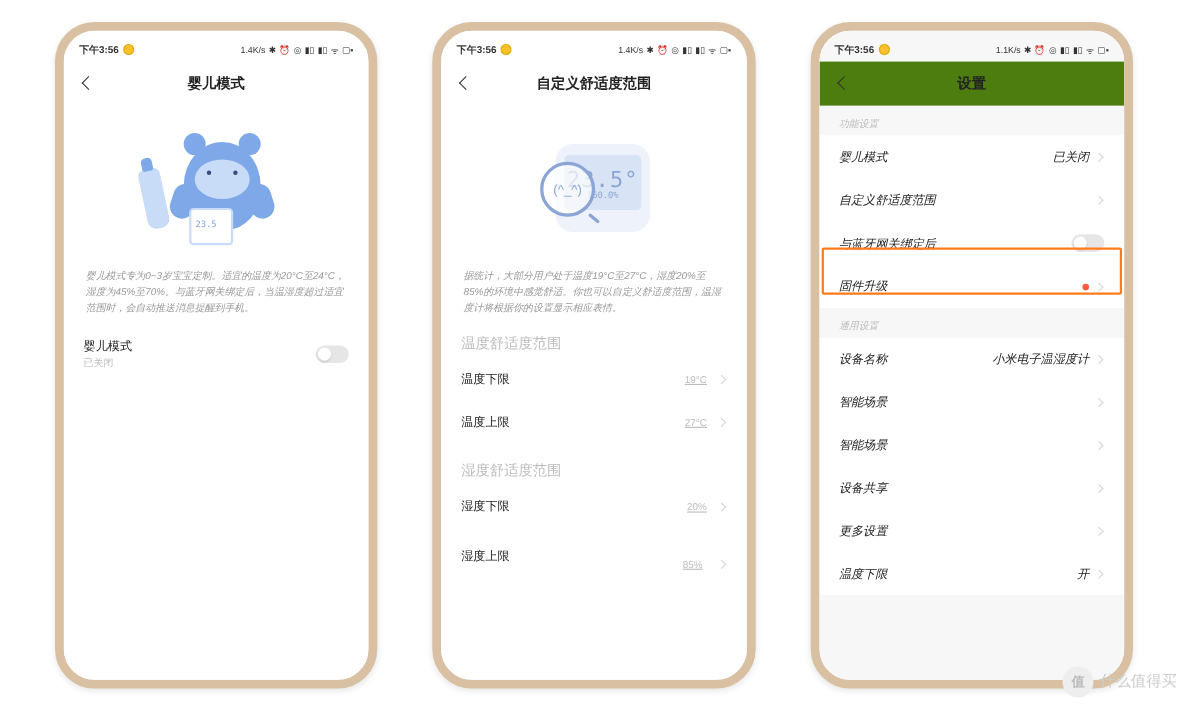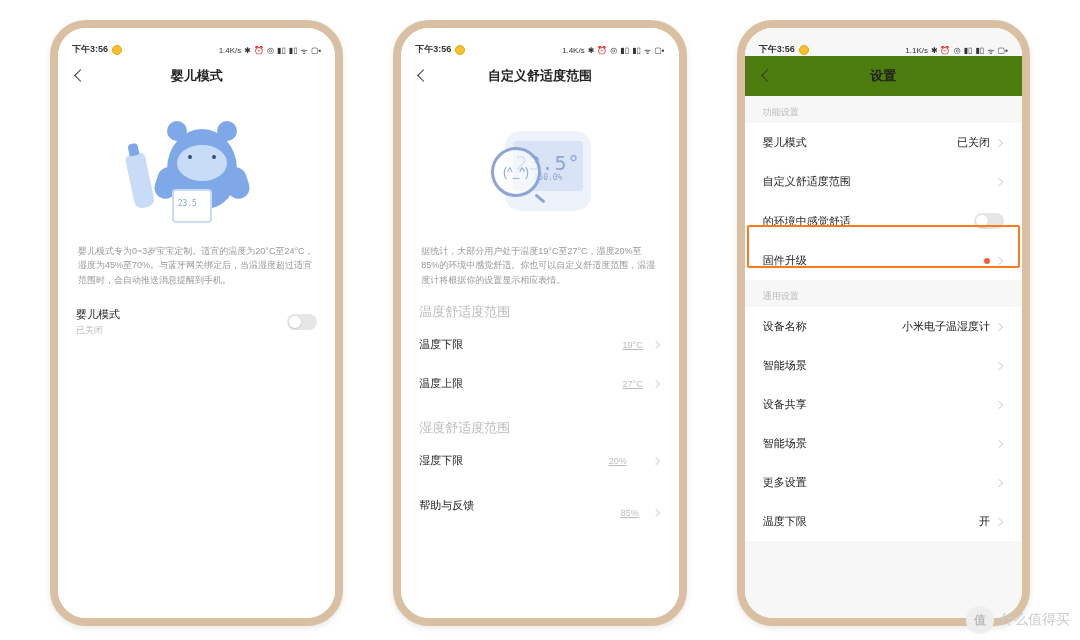--- a/index.html
+++ b/index.html
@@ -30,21 +30,21 @@
   .screen {
     position: absolute;
     inset: 0;
     background: #fff;
     display: flex;
     flex-direction: column;
   }
   .status-bar {
     height: 22px;
     display: flex;
-    align-items: flex-end;
+    align-items: center;
     justify-content: space-between;
     padding: 6px 14px 0 14px;
     font-size: 9px;
     color: #333;
   }
   .status-left { display:flex; align-items:center; gap:4px; font-weight:600;}
   .status-dot { width:8px;height:8px;border-radius:50%;background:#fbc02d;border:1px solid #e0a800;}
   .status-right { display:flex; align-items:center; gap:3px; font-size:8px;}
   .si { display:inline-block; }
   .header {
@@ -56,35 +56,35 @@
     position:absolute; left:14px; top:50%; transform:translateY(-50%);
     width:16px;height:16px;
   }
   .back::before {
     content:""; position:absolute; left:4px; top:3px;
     width:8px;height:8px; border-left:1.5px solid #333; border-bottom:1.5px solid #333;
     transform: rotate(45deg);
   }
   .content { flex:1; overflow:hidden; padding:0 18px; font-size:10px; color:#333;}
   .illus { height:130px; display:flex; align-items:center; justify-content:center; margin-top:10px;}
-  .desc { font-size:9px; color:#999; line-height:1.6; margin:8px 2px;}
+  .desc { font-size:9px; color:#999; line-height:1.6; margin:8px 2px;font-style:italic;}
   .row {
     display:flex; align-items:center; justify-content:space-between;
     padding:12px 0; font-size:11px; color:#222;
   }
   .row .sub { font-size:9px; color:#bbb; margin-top:2px;}
   .row .val { font-size:9px; color:#bbb; margin-right:4px;text-decoration:underline;}
   .chev { width:8px;height:8px; position:relative; opacity:0.35;}
   .chev::before { content:""; position:absolute; left:0; top:1px; width:5px;height:5px;
     border-right:1.3px solid #888; border-top:1.3px solid #888; transform:rotate(45deg);}
   .toggle { width:30px;height:16px;border-radius:10px;background:#e6e6e6;position:relative;}
   .toggle::after { content:""; position:absolute; left:2px; top:2px; width:12px;height:12px;
     border-radius:50%; background:#fff; box-shadow:0 1px 2px rgba(0,0,0,0.15);}
   .section-label { font-size:13px; color:#bbb; margin:16px 0 4px 0;}
-  .grey-bg .content { background:#f7f7f7; padding:0;}
+  .grey-bg .content { background:#f7f7f7; padding:0;font-style:italic;}
   .grey-bg .header { background:#4d7c0f;}
   .grey-bg .status-bar { background:#f7f7f7;}
   .list-card { background:#fff;}
   .list-row {
     display:flex; align-items:center; justify-content:space-between;
     padding:12px 18px; font-size:11px; color:#222;
   }
   .list-row .right { display:flex; align-items:center; gap:6px;}
   .section-label-3 { font-size:9px; color:#bbb; padding:10px 18px 4px 18px; background:#f7f7f7;}
   .highlight { position:absolute; border:2px solid #ff7a1a; border-radius:2px; pointer-events:none;}
@@ -232,27 +232,27 @@
           <span>温度上限</span>
           <span style="display:flex;align-items:center;gap:6px;">
               <span class="val">27°C</span>
               <span class="chev"></span>
             </span>
         </div>
 
         <div class="section-label">湿度舒适度范围</div>
         <div class="row">
           <span>湿度下限</span>
-          <span style="display:flex;align-items:center;gap:22px;">
+          <span style="display:flex;align-items:center;gap:6px;">
               <span class="val">20%</span>
               <span class="chev"></span>
             </span>
         </div>
         <div class="row">
-          <span>帮助与反馈</span>
+          <span>湿度上限</span>
           <span style="display:flex;align-items:center;gap:10px;margin-top:16px;">
               <span class="val">85%</span>
               <span class="chev"></span>
             </span>
         </div>
       </div>
     </div>
   </div>
 
   <div class="phone grey-bg">
@@ -287,21 +287,21 @@
                 <span class="chev"></span>
               </span>
           </div>
           <div class="list-row">
             <span>自定义舒适度范围</span>
             <span class="right">
                 <span class="chev"></span>
               </span>
           </div>
           <div class="list-row" style="position:relative;">
-            <span>的环境中感觉舒适</span>
+            <span>与蓝牙网关绑定后</span>
             <span class="right">
                 <span class="toggle"></span>
               </span>
           </div>
           <div class="list-row">
             <span>固件升级</span>
             <span class="right">
                 <span style="width:6px;height:6px;border-radius:50%;background:#ff5a3c;"></span>
                 <span class="chev"></span>
               </span>
@@ -316,27 +316,27 @@
                 <span class="chev"></span>
               </span>
           </div>
           <div class="list-row">
             <span>智能场景</span>
             <span class="right">
                 <span class="chev"></span>
               </span>
           </div>
           <div class="list-row">
+            <span>智能场景</span>
+            <span class="right">
+                <span class="chev"></span>
+              </span>
+          </div>
+          <div class="list-row">
             <span>设备共享</span>
-            <span class="right">
-                <span class="chev"></span>
-              </span>
-          </div>
-          <div class="list-row">
-            <span>智能场景</span>
             <span class="right">
                 <span class="chev"></span>
               </span>
           </div>
           <div class="list-row">
             <span>更多设置</span>
             <span class="right">
                 <span class="chev"></span>
               </span>
           </div>

